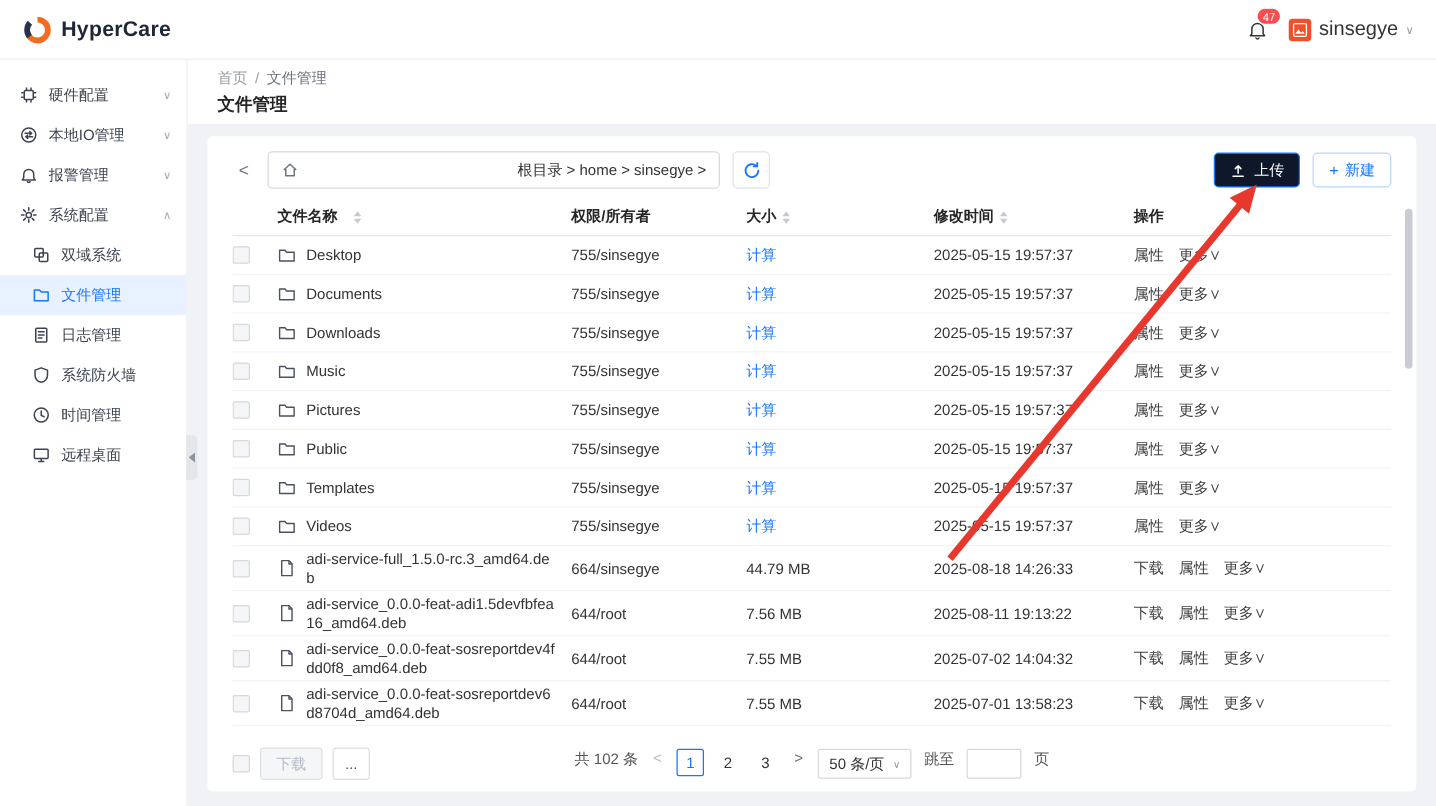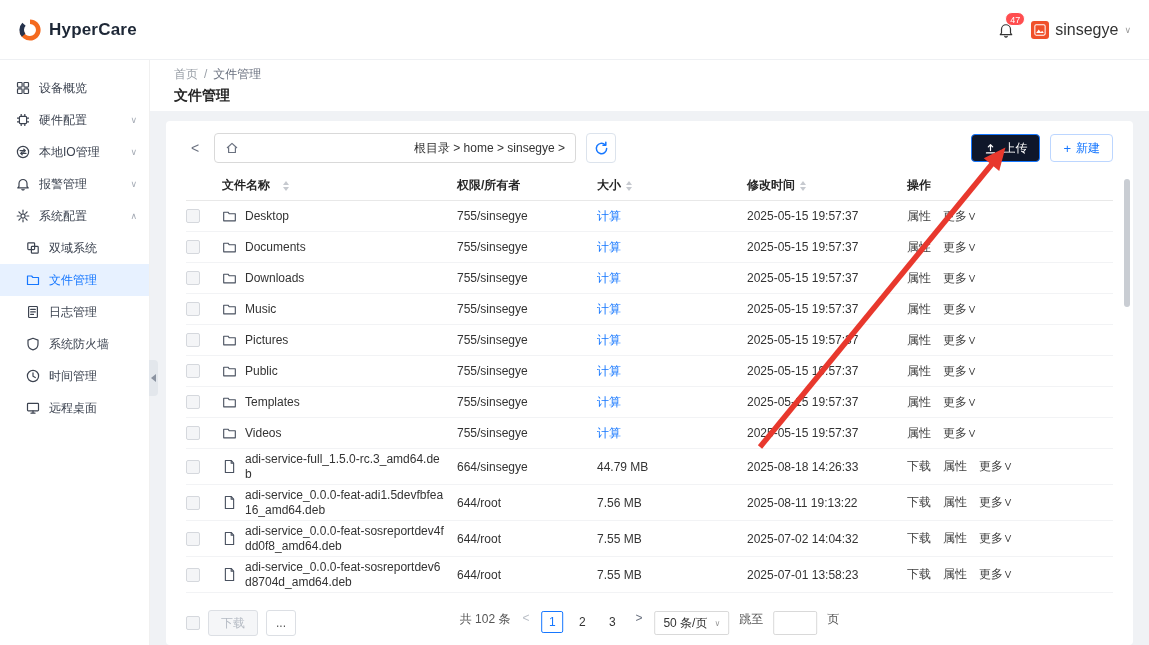--- a/index.html
+++ b/index.html
@@ -1,20 +1,20 @@
 <!DOCTYPE html>
 <html><head>
 <meta charset="utf-8">
 <style>
   * { margin:0; padding:0; box-sizing:border-box; }
   html,body { width:1149px; height:645px; font-family:"Liberation Sans", sans-serif; background:#f0f2f5; }
   .app { position:relative; width:1149px; height:645px; overflow:hidden; background:#f0f2f5; }
 
   
-  .topbar { height:60px; background:#fff; border-bottom:1px solid #eef0f3; display:flex; align-items:center; justify-content:space-between; padding:0 18px; position:relative; z-index:5; }
+  .topbar { height:48px; background:#fff; border-bottom:1px solid #eef0f3; display:flex; align-items:center; justify-content:space-between; padding:0 18px; position:relative; z-index:5; }
   .brand { display:flex; align-items:center; gap:7px; }
   .brand-name { font-size:17px; font-weight:700; color:#1d2736; letter-spacing:.2px; }
   .topbar-right { display:flex; align-items:center; gap:14px; }
   .bell-wrap { position:relative; width:22px; height:22px; display:flex; align-items:center; justify-content:center; cursor:pointer; color:#333; }
   .badge { position:absolute; top:-7px; left:10px; min-width:20px; height:14px; padding:0 4px; background:#ff4d4f; color:#fff; font-size:9px; line-height:14px; text-align:center; border-radius:8px; border:1px solid #fff; }
   .user { display:flex; align-items:center; gap:6px; cursor:pointer; }
   .avatar { width:18px; height:18px; border-radius:3px; background:#f0512b; display:flex; align-items:center; justify-content:center; }
   .username { font-size:16px; color:#333; }
   .chev { font-size:9px; color:#999; }
 
@@ -116,29 +116,20 @@
         </span>
         <span class="username">sinsegye</span>
         <span class="chev">∨</span>
       </div>
     </div>
   </header>
 
   <div class="layout">
 
     <aside class="sidebar">
-      <div class="menu-item">
-        <svg class="sic" width="14" height="14" viewBox="0 0 14 14" fill="none" stroke="currentColor" stroke-width="1.2">
-            <rect x="1.5" y="1.5" width="4.6" height="4.6" rx="0.8"></rect>
-            <rect x="7.9" y="1.5" width="4.6" height="4.6" rx="0.8"></rect>
-            <rect x="1.5" y="7.9" width="4.6" height="4.6" rx="0.8"></rect>
-            <rect x="7.9" y="7.9" width="4.6" height="4.6" rx="0.8"></rect>
-          </svg>
-        <span>设备概览</span>
-      </div>
       <div class="menu-item">
         <svg class="sic" width="14" height="14" viewBox="0 0 14 14" fill="none" stroke="currentColor" stroke-width="1.2">
             <rect x="3.4" y="3.4" width="7.2" height="7.2" rx="1"></rect>
             <path d="M5.2 1v2M8.8 1v2M5.2 11v2M8.8 11v2M1 5.2h2M1 8.8h2M11 5.2h2M11 8.8h2"></path>
           </svg>
         <span>硬件配置</span>
         <span class="chev-r">∨</span>
       </div>
       <div class="menu-item">
         <svg class="sic" width="14" height="14" viewBox="0 0 14 14" fill="none" stroke="currentColor" stroke-width="1.2" stroke-linecap="round" stroke-linejoin="round">

